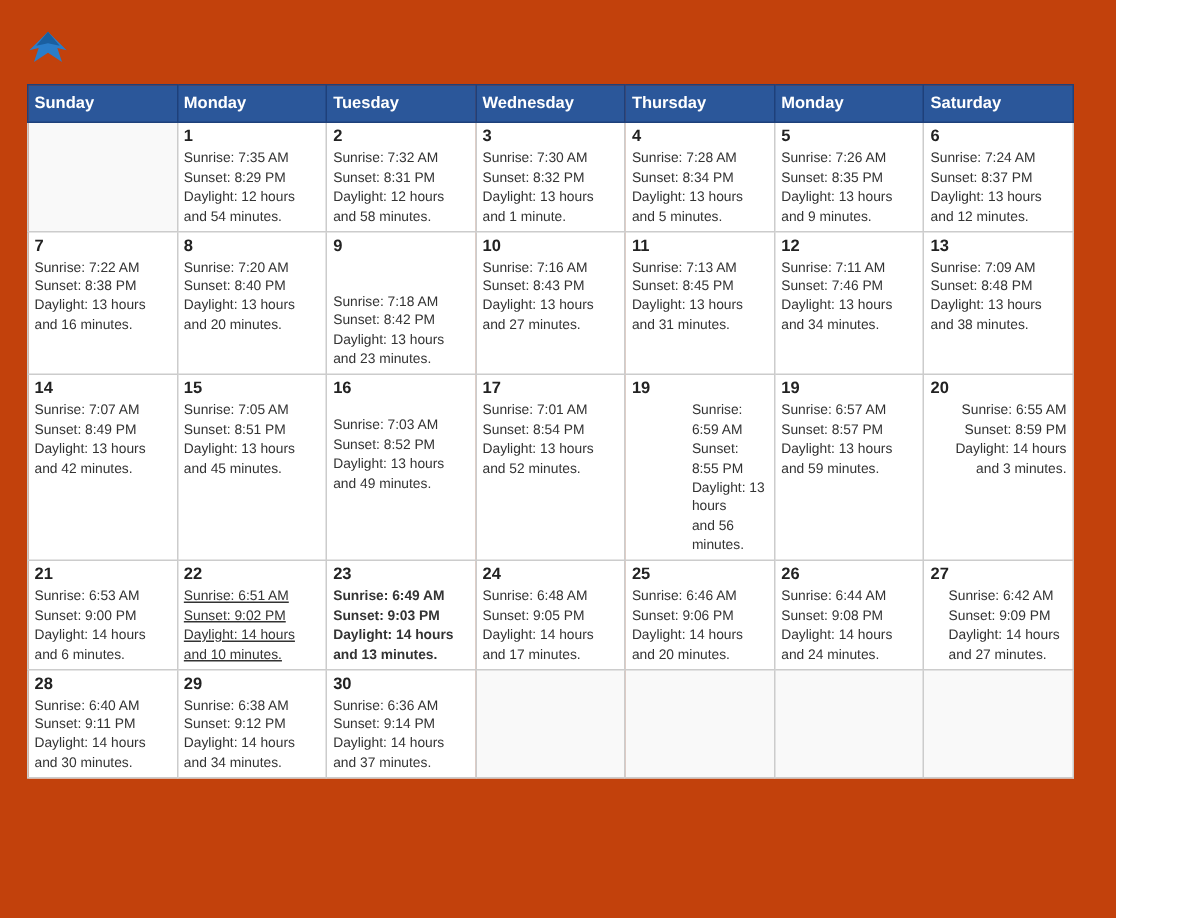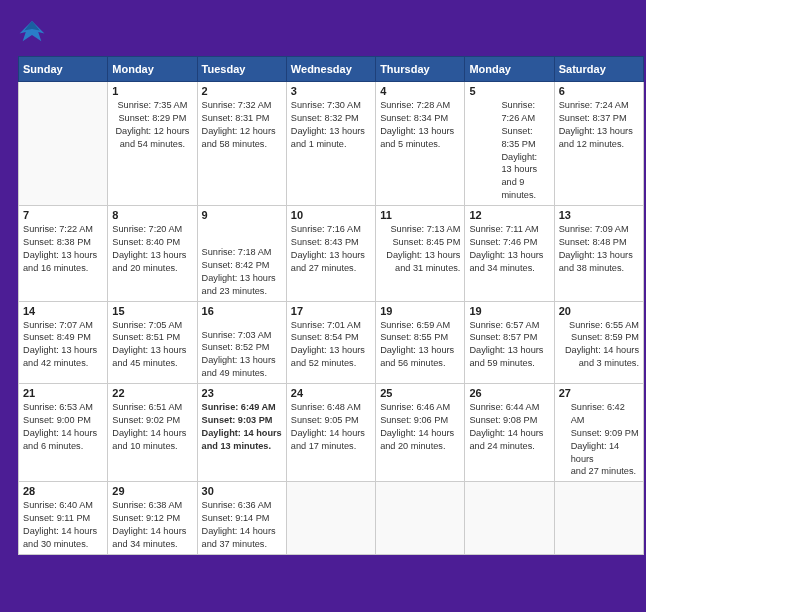--- a/index.html
+++ b/index.html
@@ -4,24 +4,24 @@
   <style>
     * { margin: 0; padding: 0; box-sizing: border-box; }
     body {
       font-family: Arial, sans-serif;
       background: #fff;
       width: 792px;
       height: 612px;
       overflow: hidden;
     }
     .page {
-      width: 646px;
+      width: 744px;
       min-height: 612px;
-      padding: 18px 2px 10px 18px;
-      background: #4c1d95;
+      padding: 18px 28px 10px 18px;
+      background: #c2410c;
     }
     .header {
       display: flex;
       justify-content: space-between;
       align-items: flex-start;
       margin-bottom: 10px;
     }
     .logo {
       display: flex;
       align-items: center;
@@ -123,21 +123,21 @@
           <th>Thursday</th>
           <th>Monday</th>
           <th>Saturday</th>
         </tr>
     </thead>
     <tbody id="calendar-body">
     <tr>
           <td class="empty"></td>
           <td>
             <span class="day-number">1</span>
-            <div class="cell-content" style="white-space: pre-line; text-align: center;">Sunrise: 7:35 AM
+            <div class="cell-content" style="white-space: pre-line;">Sunrise: 7:35 AM
 Sunset: 8:29 PM
 Daylight: 12 hours
 and 54 minutes.</div>
           </td>
           <td>
             <span class="day-number">2</span>
             <div class="cell-content" style="white-space: pre-line;">Sunrise: 7:32 AM
 Sunset: 8:31 PM
 Daylight: 12 hours
 and 58 minutes.</div>
@@ -151,21 +151,21 @@
           </td>
           <td>
             <span class="day-number">4</span>
             <div class="cell-content" style="white-space: pre-line;">Sunrise: 7:28 AM
 Sunset: 8:34 PM
 Daylight: 13 hours
 and 5 minutes.</div>
           </td>
           <td>
             <span class="day-number">5</span>
-            <div class="cell-content" style="white-space: pre-line; margin-left: 32px;">Sunrise: 7:26 AM
+            <div class="cell-content" style="white-space: pre-line;">Sunrise: 7:26 AM
 Sunset: 8:35 PM
 Daylight: 13 hours
 and 9 minutes.</div>
           </td>
           <td>
             <span class="day-number">6</span>
             <div class="cell-content" style="white-space: pre-line;">Sunrise: 7:24 AM
 Sunset: 8:37 PM
 Daylight: 13 hours
 and 12 minutes.</div>
@@ -195,21 +195,21 @@
           </td>
           <td>
             <span class="day-number">10</span>
             <div class="cell-content" style="white-space: pre-line;">Sunrise: 7:16 AM
 Sunset: 8:43 PM
 Daylight: 13 hours
 and 27 minutes.</div>
           </td>
           <td>
             <span class="day-number">11</span>
-            <div class="cell-content" style="white-space: pre-line; text-align: right;">Sunrise: 7:13 AM
+            <div class="cell-content" style="white-space: pre-line;">Sunrise: 7:13 AM
 Sunset: 8:45 PM
 Daylight: 13 hours
 and 31 minutes.</div>
           </td>
           <td>
             <span class="day-number">12</span>
             <div class="cell-content" style="white-space: pre-line;">Sunrise: 7:11 AM
 Sunset: 7:46 PM
 Daylight: 13 hours
 and 34 minutes.</div>
@@ -246,21 +246,21 @@
           </td>
           <td>
             <span class="day-number">17</span>
             <div class="cell-content" style="white-space: pre-line;">Sunrise: 7:01 AM
 Sunset: 8:54 PM
 Daylight: 13 hours
 and 52 minutes.</div>
           </td>
           <td>
             <span class="day-number">19</span>
-            <div class="cell-content" style="white-space: pre-line;">Sunrise: 6:59 AM
+            <div class="cell-content" style="white-space: pre-line; margin-left: 40px;">Sunrise: 6:59 AM
 Sunset: 8:55 PM
 Daylight: 13 hours
 and 56 minutes.</div>
           </td>
           <td>
             <span class="day-number">19</span>
             <div class="cell-content" style="white-space: pre-line;">Sunrise: 6:57 AM
 Sunset: 8:57 PM
 Daylight: 13 hours
 and 59 minutes.</div>
@@ -276,21 +276,21 @@
         <tr>
           <td>
             <span class="day-number">21</span>
             <div class="cell-content" style="white-space: pre-line;">Sunrise: 6:53 AM
 Sunset: 9:00 PM
 Daylight: 14 hours
 and 6 minutes.</div>
           </td>
           <td>
             <span class="day-number">22</span>
-            <div class="cell-content" style="white-space: pre-line;">Sunrise: 6:51 AM
+            <div class="cell-content" style="white-space: pre-line; text-decoration: underline;">Sunrise: 6:51 AM
 Sunset: 9:02 PM
 Daylight: 14 hours
 and 10 minutes.</div>
           </td>
           <td>
             <span class="day-number">23</span>
             <div class="cell-content" style="white-space: pre-line; font-weight: bold;">Sunrise: 6:49 AM
 Sunset: 9:03 PM
 Daylight: 14 hours
 and 13 minutes.</div>

